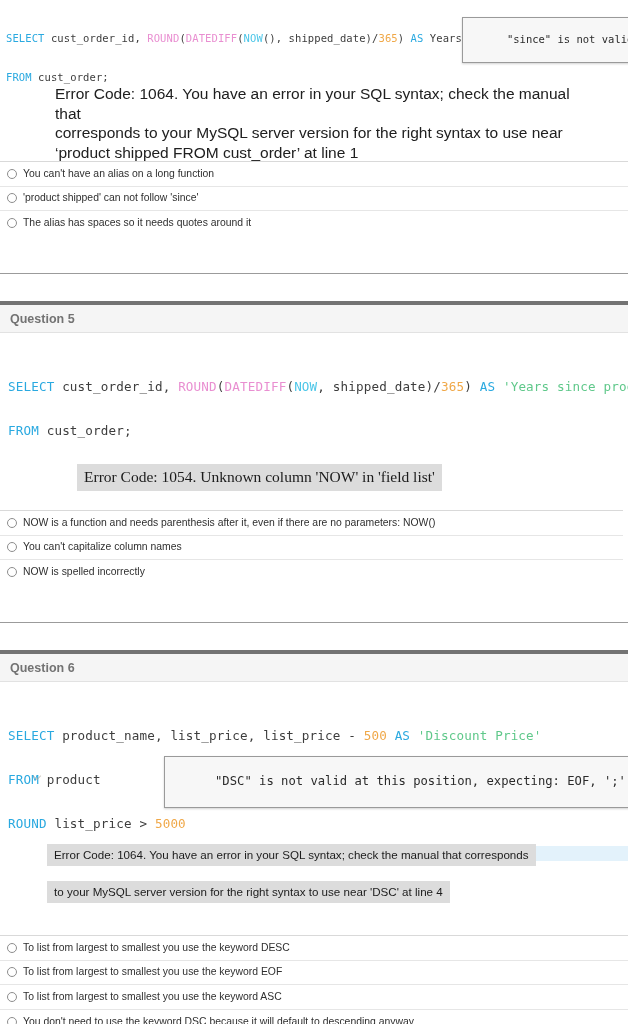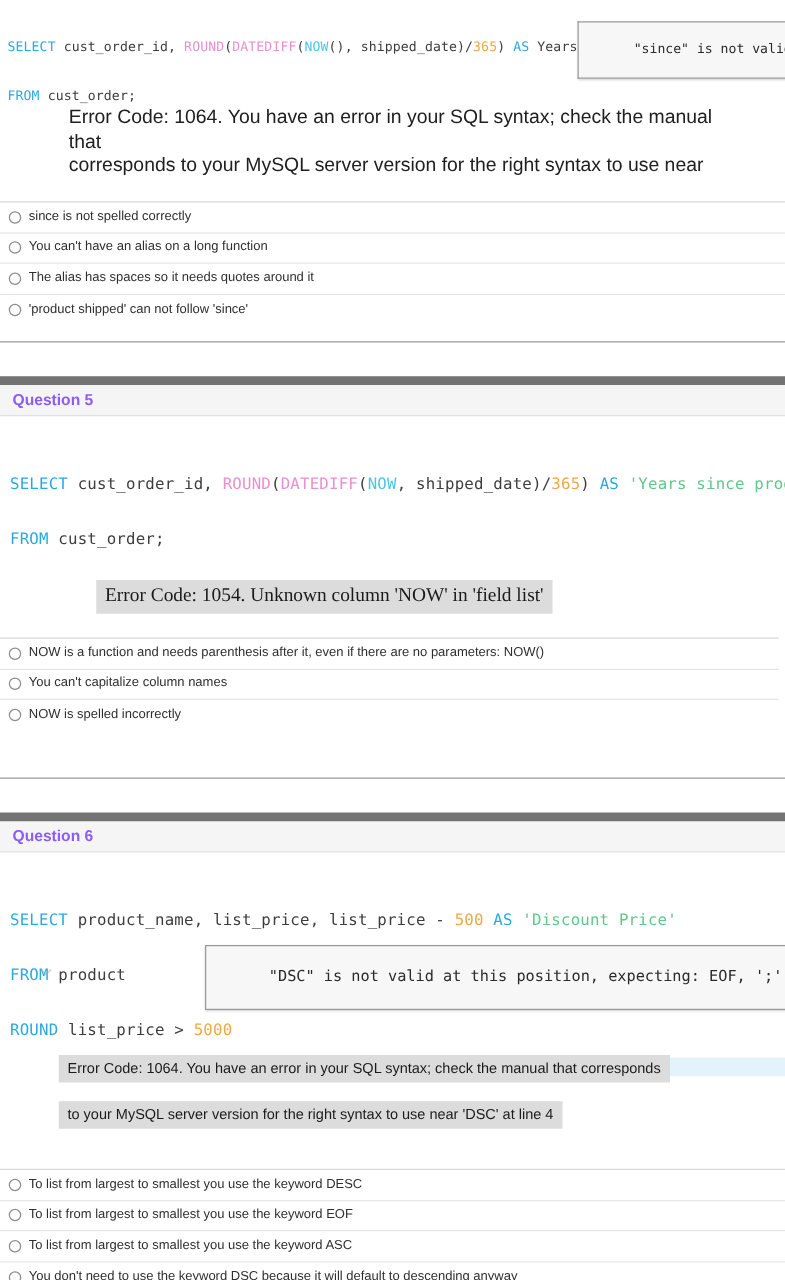--- a/index.html
+++ b/index.html
@@ -59,29 +59,29 @@
     background: #dcdcdc;
     color: #1b1b1b;
     padding: 3px 7px 4px 7px;
   }
   .err-hl-lg { font-size: 15.5px; line-height: 20px; }
   .err-hl-sm { font-size: 11.6px; line-height: 15px; }
 
   
   .q-header {
     background: #f5f5f5;
-    border-top: 7px solid #737373;
+    border-top: 4px solid #737373;
     border-bottom: 1px solid #e2e2e2;
     height: 32px;
     display: flex;
     align-items: center;
     padding-left: 10px;
     font-size: 12.5px;
     font-weight: bold;
-    color: #8b5cf6;
+    color: #737373;
   }
 
   
   .options { border-top: 1px solid #d9d9d9; }
   .option {
     display: flex;
     align-items: center;
     height: 24.6px;
     border-bottom: 1px solid #e6e6e6;
     padding-left: 7px;
@@ -123,38 +123,37 @@
       <div><span><span class="kw">FROM</span><span class="plain"> cust_order;</span></span></div>
     </div>
 
     <div class="tooltip tooltip-sm" style="left:462px; top:17px; width:170px; border-right:none;">
       <span>"since" is not valid at th</span>
     </div>
 
     <div class="err-para" style="position:absolute; left:55px; top:84px; width:540px;">
       <div>Error Code: 1064. You have an error in your SQL syntax; check the manual that</div>
       <div>corresponds to your MySQL server version for the right syntax to use near</div>
+      <div>
+        <span>‘product shipped FROM </span><span class="ul">cust_order</span><span>’ at line 1</span>
+      </div>
     </div>
 
     <div class="options" style="position:absolute; left:0; top:161px; width:628px;">
       <div class="option">
         <span class="radio"></span>
-        <span class="opt-label">since is not spelled correctly</span>
-      </div>
-      <div class="option">
-        <span class="radio"></span>
         <span class="opt-label">You can't have an alias on a long function</span>
       </div>
       <div class="option">
         <span class="radio"></span>
+        <span class="opt-label">'product shipped' can not follow 'since'</span>
+      </div>
+      <div class="option">
+        <span class="radio"></span>
         <span class="opt-label">The alias has spaces so it needs quotes around it</span>
-      </div>
-      <div class="option">
-        <span class="radio"></span>
-        <span class="opt-label">'product shipped' can not follow 'since'</span>
       </div>
     </div>
 
     <div class="hr-rule" style="position:absolute; left:0; top:273px;"></div>
   </div>
 
   <div>
 
     <div class="q-header" style="position:absolute; left:0; top:301px; width:628px;">
       <span>Question 5</span>

